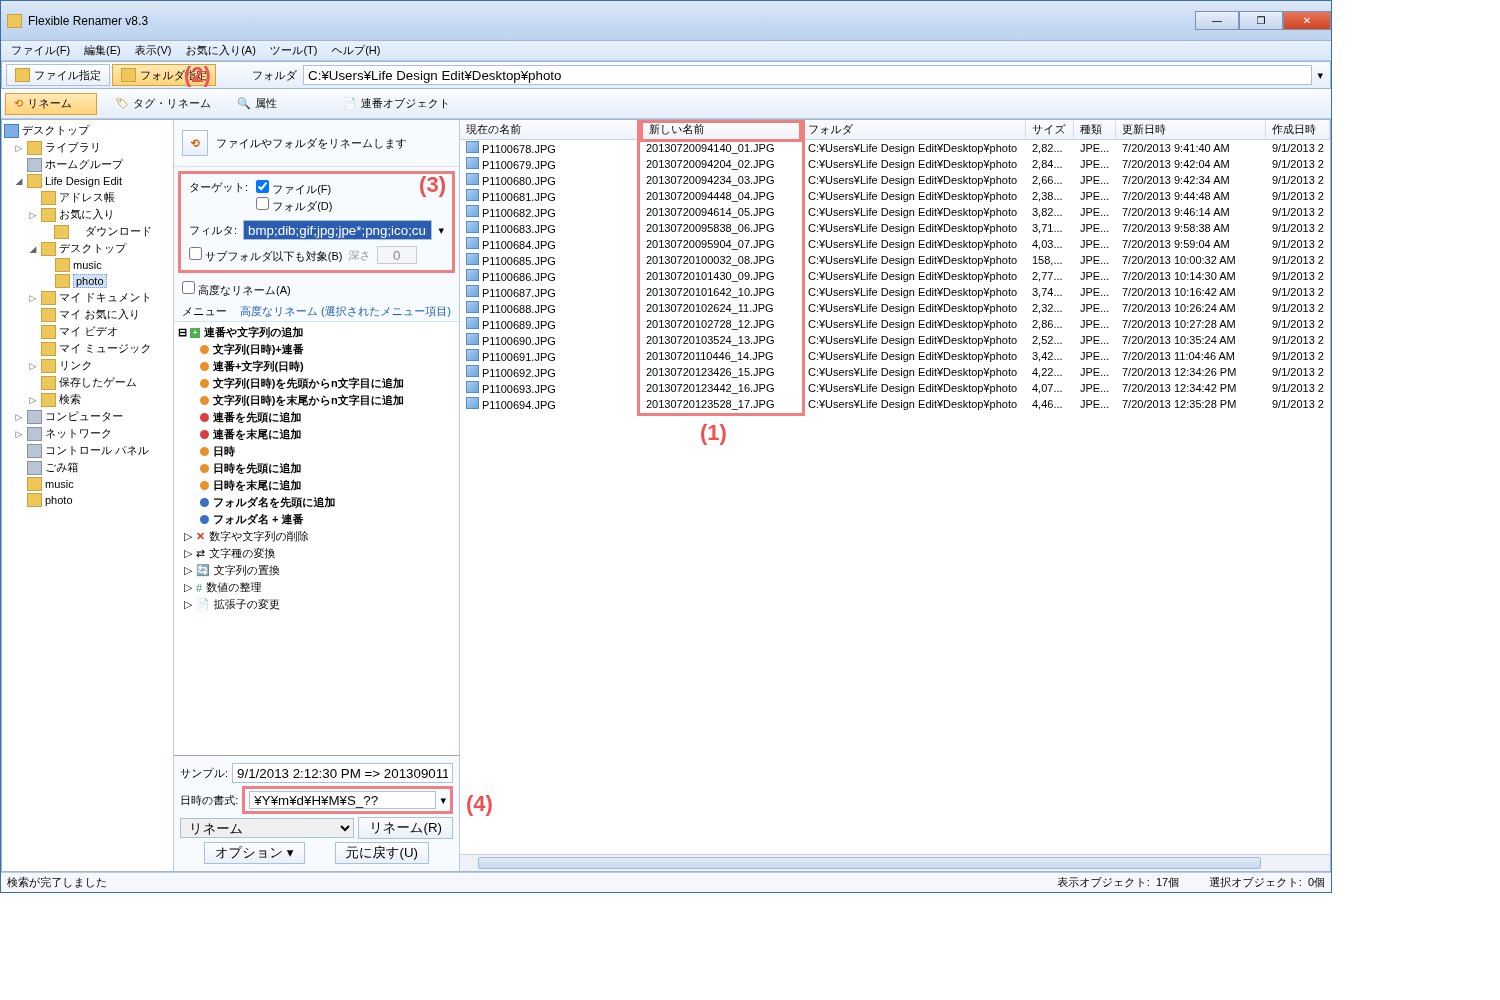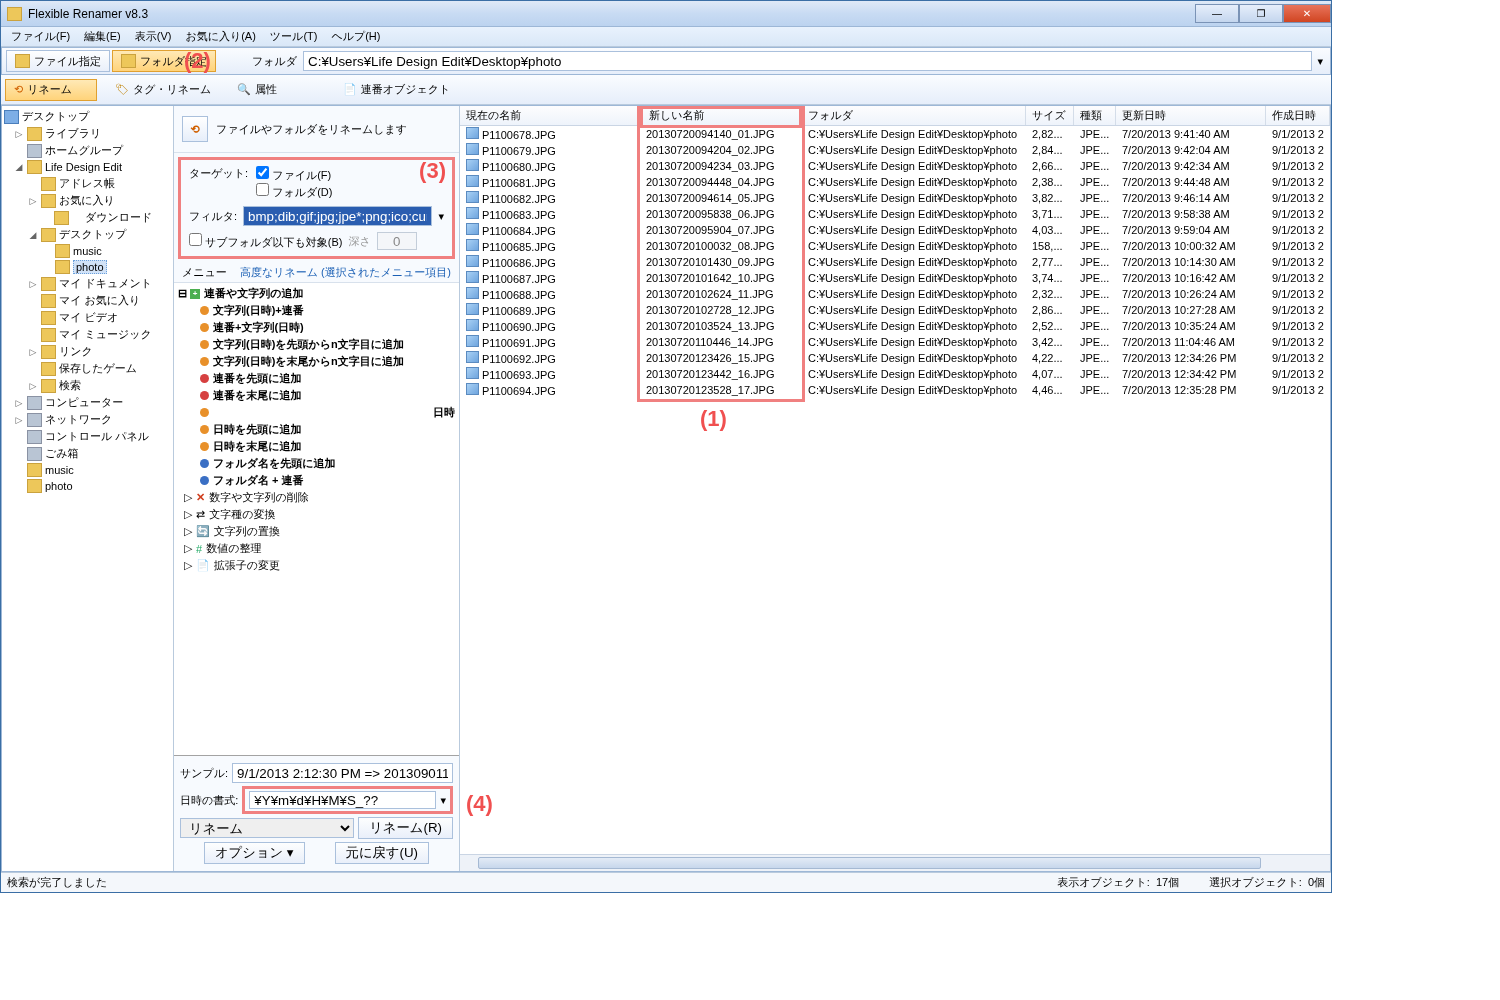--- a/index.html
+++ b/index.html
@@ -1,19 +1,19 @@
 <!DOCTYPE html>
 <html><head>
 <meta charset="utf-8">
 <style>
 * { box-sizing: border-box; margin: 0; padding: 0; }
 body { font-family: "MS PGothic", Tahoma, sans-serif; font-size: 11px; background: #fff; overflow: hidden; }
 
 .window { width: 1332px; height: 893px; border: 1px solid #3a6ea5; display: flex; flex-direction: column; }
-.titlebar { height: 26px; background: linear-gradient(#dfe9f7,#c8dbf3,#bcd3ef); display: flex; align-items: center; padding: 0 0 0 6px; border-bottom: 1px solid #9db7d6; }
+.titlebar { height: 40px; background: linear-gradient(#dfe9f7,#c8dbf3,#bcd3ef); display: flex; align-items: center; padding: 0 0 0 6px; border-bottom: 1px solid #9db7d6; }
 .titlebar .title { flex: 1; color: #000; font-size: 12px; }
 .winbtns { display: flex; }
 .winbtn { width: 44px; height: 19px; margin-left: 0; border: 1px solid #7a93b6; background: linear-gradient(#e6eefb,#c4d6ee); display:flex;align-items:center;justify-content:center; font-size:10px; }
 .winbtn.close { background: linear-gradient(#e9745c,#d04521); color:#fff; width:48px;}
 
 .menubar { height: 20px; background: linear-gradient(#e9f2fd,#d9e7f7); border-bottom:1px solid #b9cadd; display:flex; align-items:center; padding:0 4px; gap: 2px;}
 .menubar span { padding: 2px 6px; cursor:default; }
 
 .toolbar1 { height: 28px; background: linear-gradient(#fafcff,#e6eefa); border: 1px solid #9db7d6; display:flex; align-items:center; padding: 2px 4px; gap:2px;}
 .tool-btn { border:1px solid #aac0dc; background:linear-gradient(#fdfefe,#e9effa); padding:2px 8px; display:flex; align-items:center; gap:4px; height: 22px;}
@@ -285,20 +285,23 @@
           <input class="filter-input sel" value="bmp;dib;gif;jpg;jpe*;png;ico;cur" style="">
           <span>▾</span>
         </div>
         <div class="filter-row">
           <label><input type="checkbox" style=""> <span>サブフォルダ以下も対象(B)</span></label>
           <span style="color:#999;">深さ</span>
           <input class="depth-input" disabled="" value="0" style="">
         </div>
       </div>
 
+      <div class="adv-row">
+        <label><input type="checkbox" style=""> <span>高度なリネーム(A)</span></label>
+      </div>
       <div class="menu-row">
         <span>メニュー</span>
         <span class="menu-link">高度なリネーム (選択されたメニュー項目)</span>
       </div>
 
       <div class="rule-tree">
         <div class="rule-row bold">
             <span style="width:8px;">⊟</span>
             <span class="plus-ico">+</span>
             <span>連番や文字列の追加</span>
@@ -320,21 +323,21 @@
             <span>文字列(日時)を末尾からn文字目に追加</span>
           </div>
         <div class="rule-row bold" style="padding-left:22px;">
             <span class="bullet red"></span>
             <span>連番を先頭に追加</span>
           </div>
         <div class="rule-row bold" style="padding-left:22px;">
             <span class="bullet red"></span>
             <span>連番を末尾に追加</span>
           </div>
-        <div class="rule-row bold" style="padding-left:22px;justify-content:space-between;">
+        <div class="rule-row bold" style="padding-left:22px;">
             <span class="bullet orange"></span>
             <span>日時</span>
           </div>
         <div class="rule-row bold" style="padding-left:22px;">
             <span class="bullet orange"></span>
             <span>日時を先頭に追加</span>
           </div>
         <div class="rule-row bold" style="padding-left:22px;">
             <span class="bullet orange"></span>
             <span>日時を末尾に追加</span>

